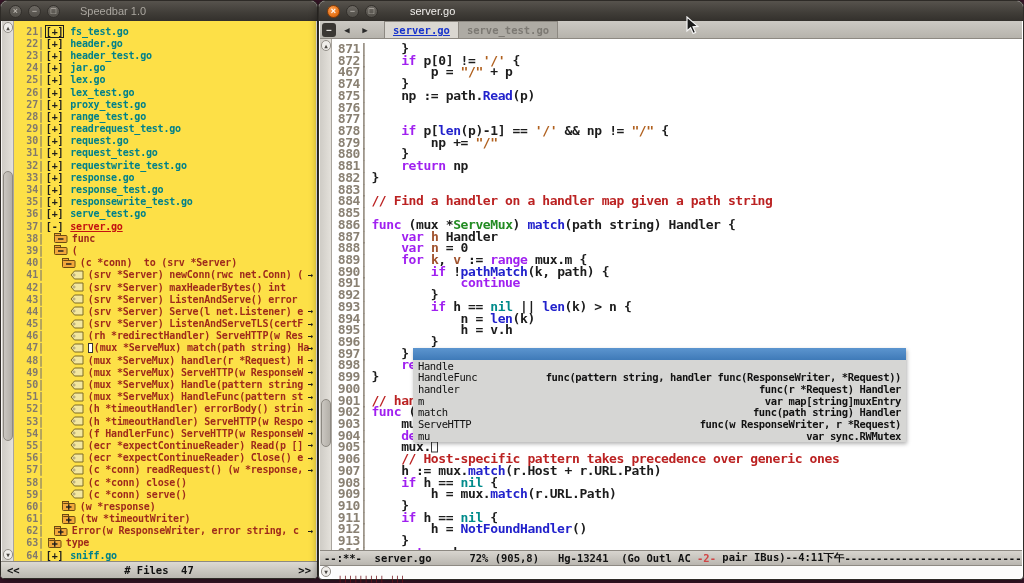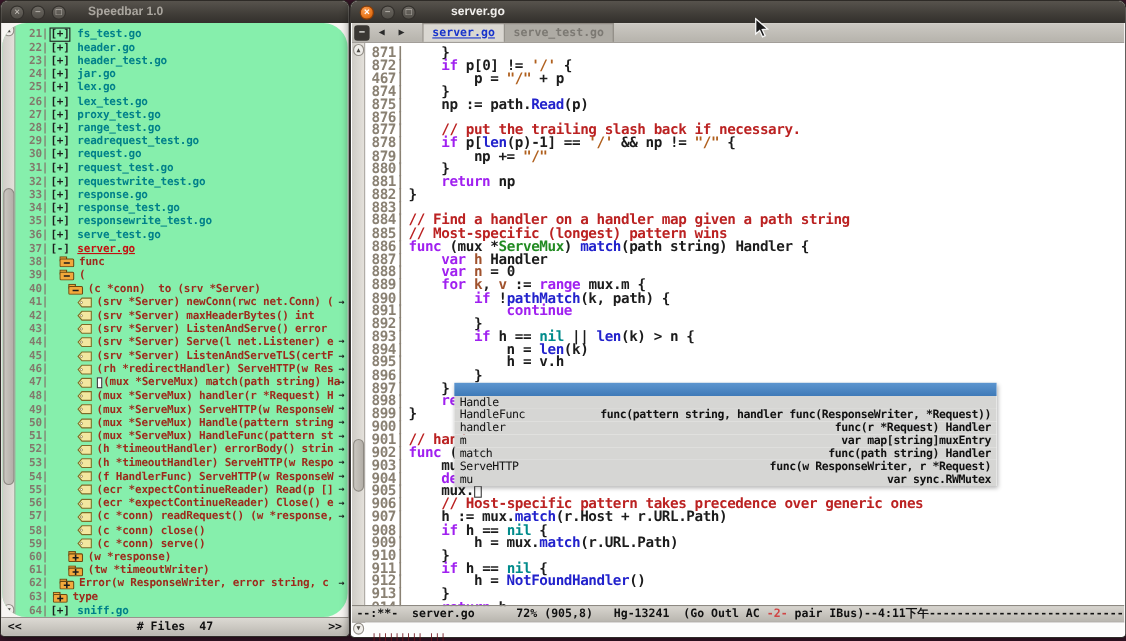--- a/index.html
+++ b/index.html
@@ -3,32 +3,32 @@
 <meta charset="utf-8">
 <style>
   html,body{margin:0;padding:0;}
   body{width:1024px;height:583px;position:relative;overflow:hidden;
        background:#381628;font-family:"DejaVu Sans Mono",monospace;}
   .win{position:absolute;box-sizing:border-box;border:1px solid #2e2b27;border-radius:7px 7px 4px 4px;
        box-shadow:0 2px 8px rgba(0,0,0,.45);}
   .titlebar{height:20px;background:linear-gradient(#57534d,#3e3b36 65%,#33302c);
        border-radius:6px 6px 0 0;display:flex;align-items:center;padding:0 8px;gap:6px;
        font-family:"Liberation Sans","DejaVu Sans",sans-serif;}
-  .title-text{font-size:11px;font-weight:bold;margin-left:26px;white-space:nowrap;}
+  .title-text{font-size:11px;font-weight:normal;margin-left:26px;white-space:nowrap;}
   .title-text.focused{color:#f1efec;}
   .title-text.unfocused{color:#aaa69f;margin-left:14px;}
   .wbtn{width:13px;height:13px;border-radius:50%;display:flex;align-items:center;justify-content:center;
        font-size:9px;line-height:1;box-sizing:border-box;cursor:default;
        font-family:"Liberation Sans",sans-serif;}
   .wbtn.gray{background:linear-gradient(#6d6963,#514e48);border:1px solid #33302c;color:#cfcbc4;}
   .wbtn.orange{background:radial-gradient(circle at 35% 30%,#fca054,#e8751a 60%,#c65708);border:1px solid #8a3c05;color:#fff;font-weight:bold;}
 
   
   #speedbar-window{left:0;top:0;width:318px;height:579px;background:#f7f5f2;}
-  .sb-body{position:absolute;left:1px;right:1px;top:20px;bottom:17px;background:#86efac;overflow:hidden;border-radius:22px;}
+  .sb-body{position:absolute;left:1px;right:1px;top:20px;bottom:17px;background:#fde047;overflow:hidden;}
   .sb-rows{position:absolute;left:14px;top:4px;right:2px;}
   .sb-row{position:relative;height:12.2px;display:flex;align-items:center;white-space:pre;
           font-size:10px;font-weight:bold;letter-spacing:-0.2px;}
   .sb-num{width:22px;text-align:right;color:#82796c;flex:none;}
   .sb-sep{color:#82796c;flex:none;}
   .sb-ind{flex:none;display:inline-block;}
   .sbx{color:#1d1d1d;flex:none;margin-right:3px;}
   .cursorbox{outline:1.2px solid #1d1d1d;outline-offset:0px;}
   .icon-wrap{flex:none;margin-right:4px;display:inline-flex;align-items:center;}
   .lab-file{color:#00808a;}
@@ -271,29 +271,29 @@
       <span class="stepper" style="top:1px;">▲</span>
       <span class="thumb" style="top:360px;height:48px;"></span>
     </div>
     <div class="code-lines" id="code-lines">
         <div class="crow"><span class="cgut">871</span><span class="cbar">|</span><span class="c-df">    }</span></div>
         <div class="crow"><span class="cgut">872</span><span class="cbar">|</span><span class="c-df">    </span><span class="c-kw">if</span><span class="c-df"> p[0] != </span><span class="c-st">'/'</span><span class="c-df"> {</span></div>
         <div class="crow"><span class="cgut">467</span><span class="cbar">|</span><span class="c-df">        p = </span><span class="c-st">"/"</span><span class="c-df"> + p</span></div>
         <div class="crow"><span class="cgut">874</span><span class="cbar">|</span><span class="c-df">    }</span></div>
         <div class="crow"><span class="cgut">875</span><span class="cbar">|</span><span class="c-df">    np := path.</span><span class="c-fn">Read</span><span class="c-df">(p)</span></div>
         <div class="crow"><span class="cgut">876</span><span class="cbar">|</span><span class="c-df">    </span></div>
-        <div class="crow"><span class="cgut">877</span><span class="cbar">|</span><span class="c-df">    </span><span class="c-cm">// put the trailing slash back if necessary.</span></div>
+        <div class="crow"><span class="cgut">877</span><span class="cbar">|</span><span class="c-df">    </span></div>
         <div class="crow"><span class="cgut">878</span><span class="cbar">|</span><span class="c-df">    </span><span class="c-kw">if</span><span class="c-df"> p[</span><span class="c-fn">len</span><span class="c-df">(p)-1] == </span><span class="c-st">'/'</span><span class="c-df"> &amp;&amp; np != </span><span class="c-st">"/"</span><span class="c-df"> {</span></div>
         <div class="crow"><span class="cgut">879</span><span class="cbar">|</span><span class="c-df">        np += </span><span class="c-st">"/"</span></div>
         <div class="crow"><span class="cgut">880</span><span class="cbar">|</span><span class="c-df">    }</span></div>
         <div class="crow"><span class="cgut">881</span><span class="cbar">|</span><span class="c-df">    </span><span class="c-kw">return</span><span class="c-df"> np</span></div>
         <div class="crow"><span class="cgut">882</span><span class="cbar">|</span><span class="c-df">}</span></div>
         <div class="crow"><span class="cgut">883</span><span class="cbar">|</span></div>
         <div class="crow"><span class="cgut">884</span><span class="cbar">|</span><span class="c-cm">// Find a handler on a handler map given a path string</span></div>
-        <div class="crow"><span class="cgut">885</span><span class="cbar">|</span><span class="c-cm">// Most-specific (longest) pattern wins</span></div>
+        <div class="crow"><span class="cgut">885</span><span class="cbar">|</span></div>
         <div class="crow"><span class="cgut">886</span><span class="cbar">|</span><span class="c-kw">func</span><span class="c-df"> (mux *</span><span class="c-ty">ServeMux</span><span class="c-df">) </span><span class="c-fn">match</span><span class="c-df">(path string) Handler {</span></div>
         <div class="crow"><span class="cgut">887</span><span class="cbar">|</span><span class="c-df">    </span><span class="c-kw">var</span><span class="c-df"> </span><span class="c-vr">h</span><span class="c-df"> Handler</span></div>
         <div class="crow"><span class="cgut">888</span><span class="cbar">|</span><span class="c-df">    </span><span class="c-kw">var</span><span class="c-df"> </span><span class="c-vr">n</span><span class="c-df"> = 0</span></div>
         <div class="crow"><span class="cgut">889</span><span class="cbar">|</span><span class="c-df">    </span><span class="c-kw">for</span><span class="c-df"> </span><span class="c-vr">k</span><span class="c-df">, </span><span class="c-vr">v</span><span class="c-df"> := </span><span class="c-kw">range</span><span class="c-df"> mux.m {</span></div>
         <div class="crow"><span class="cgut">890</span><span class="cbar">|</span><span class="c-df">        </span><span class="c-kw">if</span><span class="c-df"> !</span><span class="c-fn">pathMatch</span><span class="c-df">(k, path) {</span></div>
         <div class="crow"><span class="cgut">891</span><span class="cbar">|</span><span class="c-df">            </span><span class="c-kw">continue</span></div>
         <div class="crow"><span class="cgut">892</span><span class="cbar">|</span><span class="c-df">        }</span></div>
         <div class="crow"><span class="cgut">893</span><span class="cbar">|</span><span class="c-df">        </span><span class="c-kw">if</span><span class="c-df"> h == </span><span class="c-ct">nil</span><span class="c-df"> || </span><span class="c-fn">len</span><span class="c-df">(k) &gt; n {</span></div>
         <div class="crow"><span class="cgut">894</span><span class="cbar">|</span><span class="c-df">            n = </span><span class="c-fn">len</span><span class="c-df">(k)</span></div>
         <div class="crow"><span class="cgut">895</span><span class="cbar">|</span><span class="c-df">            h = v.h</span></div>

